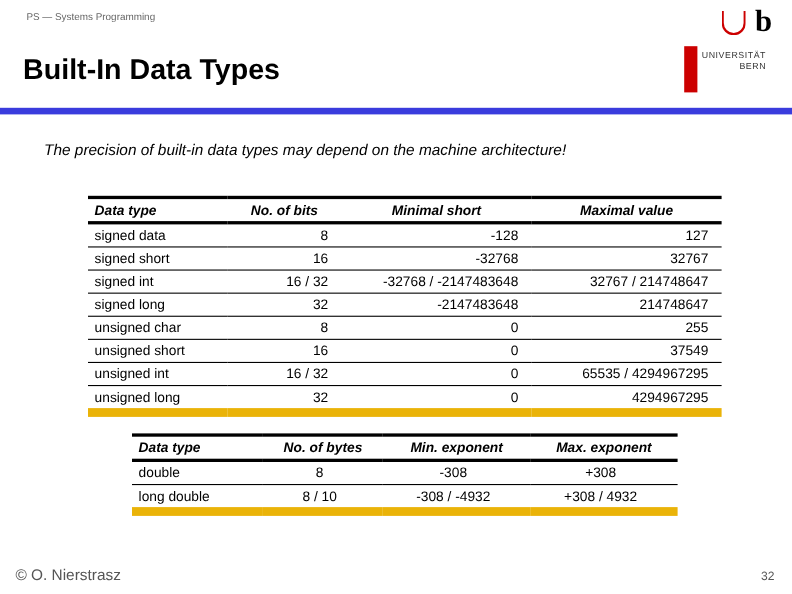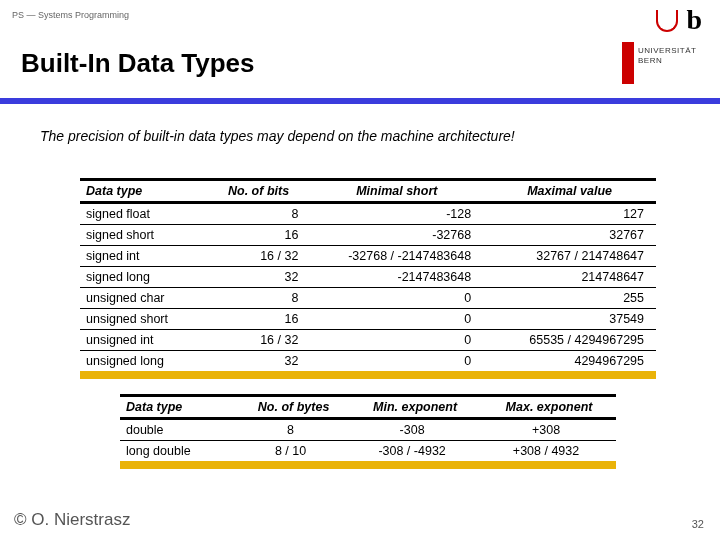--- a/index.html
+++ b/index.html
@@ -1,44 +1,44 @@
 <!DOCTYPE html>
 <html><head>
 <meta charset="utf-8">
 <style>
   * { box-sizing: border-box; margin: 0; padding: 0; }
   html, body { width: 720px; height: 540px; font-family: Arial, Helvetica, sans-serif; background: #fff; color: #000; }
   .slide { position: relative; width: 720px; height: 540px; }
   .header-line { position: absolute; left: 0; right: 0; top: 98px; height: 6px; background: #3a3cdd; }
-  .top-label { position: absolute; top: 10px; left: 12px; font-size: 9px; color: #666; }
+  .top-label { position: absolute; top: 10px; left: 24px; font-size: 9px; color: #666; }
   .title { position: absolute; top: 48px; left: 21px; font-size: 26px; font-weight: bold; color: #000; }
   .logo-area { position: absolute; top: 4px; right: 10px; width: 88px; height: 92px; }
   .logo-b { position: absolute; top: 0; right: 8px; font-family: Georgia, serif; font-size: 28px; font-weight: bold; color: #000; }
   .logo-u { position: absolute; top: 6px; right: 32px; width: 22px; height: 22px; border: 2px solid #c00; border-top: none; border-radius: 0 0 12px 12px; }
-  .logo-corner { position: absolute; top: 38px; left: 0; width: 88px; height: 42px; }
+  .logo-corner { position: absolute; top: 38px; left: 0; width: 88px; height: 42px; text-align: right; }
   .logo-corner::before { content: ""; position: absolute; top: 0; left: 0; width: 12px; height: 42px; background: #c00; }
   .logo-text { position: absolute; top: 4px; left: 16px; font-size: 8px; line-height: 1.2; color: #333; letter-spacing: 0.5px; }
   .intro { position: absolute; top: 128px; left: 40px; right: 30px; font-style: italic; font-size: 14px; }
   .tbl1-wrap { position: absolute; top: 178px; left: 80px; width: 576px; }
   .tbl2-wrap { position: absolute; top: 394px; left: 120px; width: 496px; }
   table { border-collapse: collapse; width: 100%; table-layout: fixed; }
   th { font-size: 12.5px; font-style: italic; font-weight: bold; padding: 3px 4px; }
   td { font-size: 12.5px; padding: 3px 6px; }
   .tbl1 col.c1 { width: 22%; } .tbl1 col.c2 { width: 18%; } .tbl1 col.c3 { width: 30%; } .tbl1 col.c4 { width: 30%; }
   .tbl2 col.c1 { width: 24%; } .tbl2 col.c2 { width: 22%; } .tbl2 col.c3 { width: 27%; } .tbl2 col.c4 { width: 27%; }
   .tbl1 th:first-child, .tbl1 td:first-child { text-align: left; padding-left: 6px; }
   .tbl2 th:first-child, .tbl2 td:first-child { text-align: left; padding-left: 6px; }
   .tbl1 td:not(:first-child), .tbl2 td:not(:first-child) { text-align: right; padding-right: 12px; }
   .tbl2 th, .tbl2 td { text-align: center; }
   .tbl2 td:first-child { text-align: left; }
   .tbl2 td:not(:first-child) { text-align: center; }
   thead tr { border-top: 3px solid #000; border-bottom: 3px solid #000; }
   tbody tr { border-bottom: 1px solid #000; }
   tbody tr:last-child { border-bottom: 8px solid #eab308; }
-  .footer-left { position: absolute; bottom: 10px; left: 14px; font-size: 17px; color: #555; }
+  .footer-left { position: absolute; bottom: 10px; left: 14px; font-size: 14px; color: #555; }
   .footer-right { position: absolute; bottom: 10px; right: 16px; font-size: 11px; color: #555; }
 </style>
 </head>
 <body>
 
 <div class="slide">
   <div class="top-label">PS — Systems Programming</div>
   <div class="title">Built-In Data Types</div>
 
   <div class="logo-area">
@@ -67,21 +67,21 @@
       <thead>
           <tr>
         <th>Data type</th>
         <th>No. of bits</th>
         <th>Minimal short</th>
         <th>Maximal value</th>
       </tr>
         </thead>
       <tbody id="t1b">
           <tr>
-            <td>signed float</td>
+            <td>signed data</td>
             <td>8</td>
             <td>-128</td>
             <td>127</td>
           </tr>
           <tr>
             <td>signed short</td>
             <td>16</td>
             <td>-32768</td>
             <td>32767</td>
           </tr>

